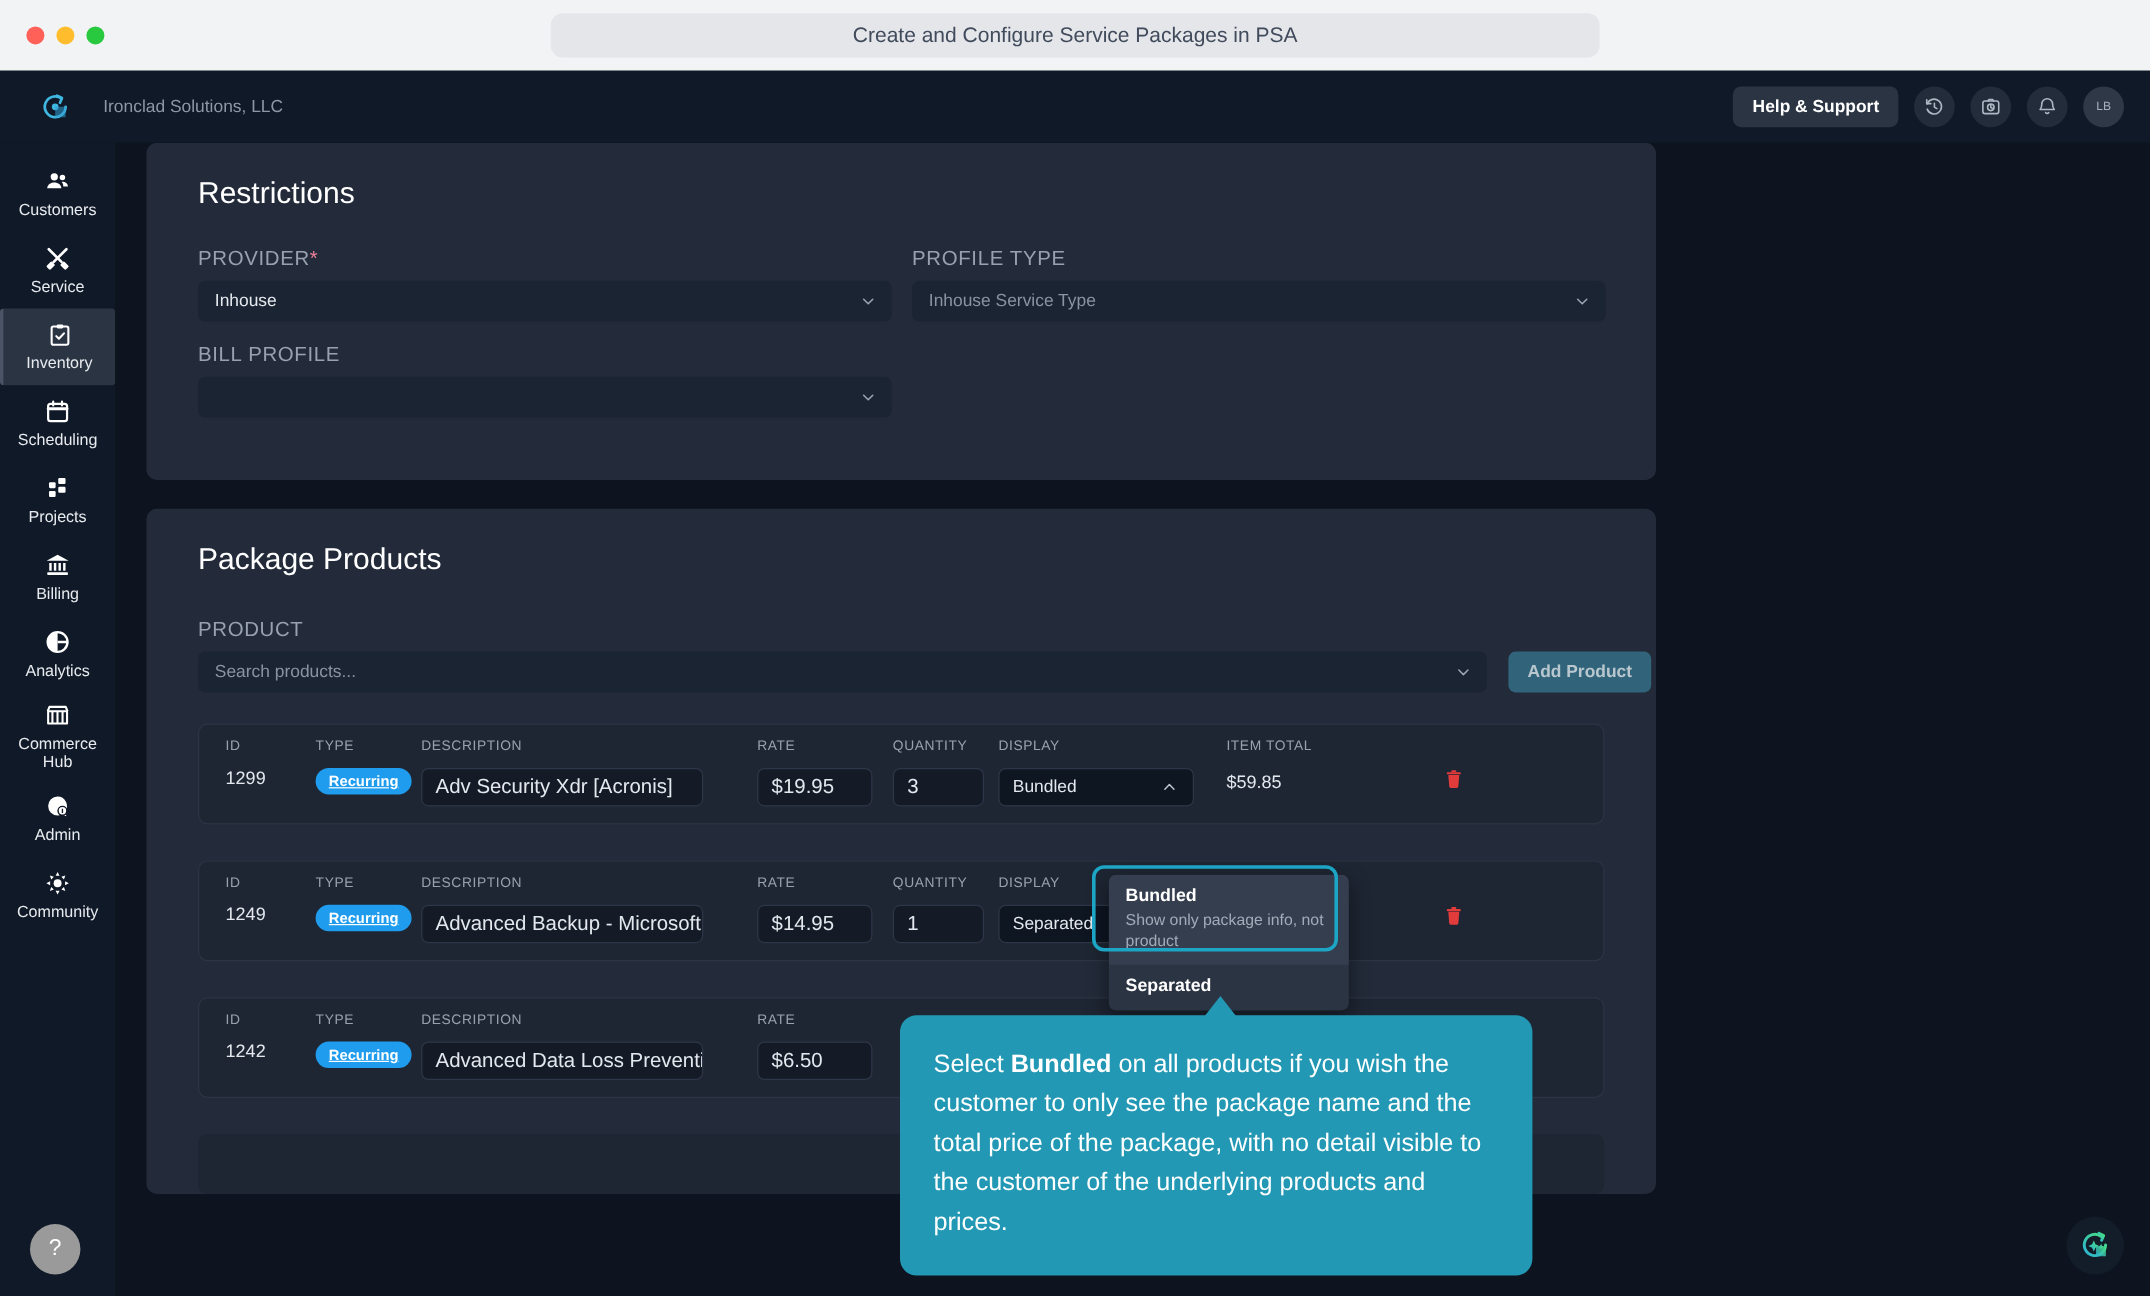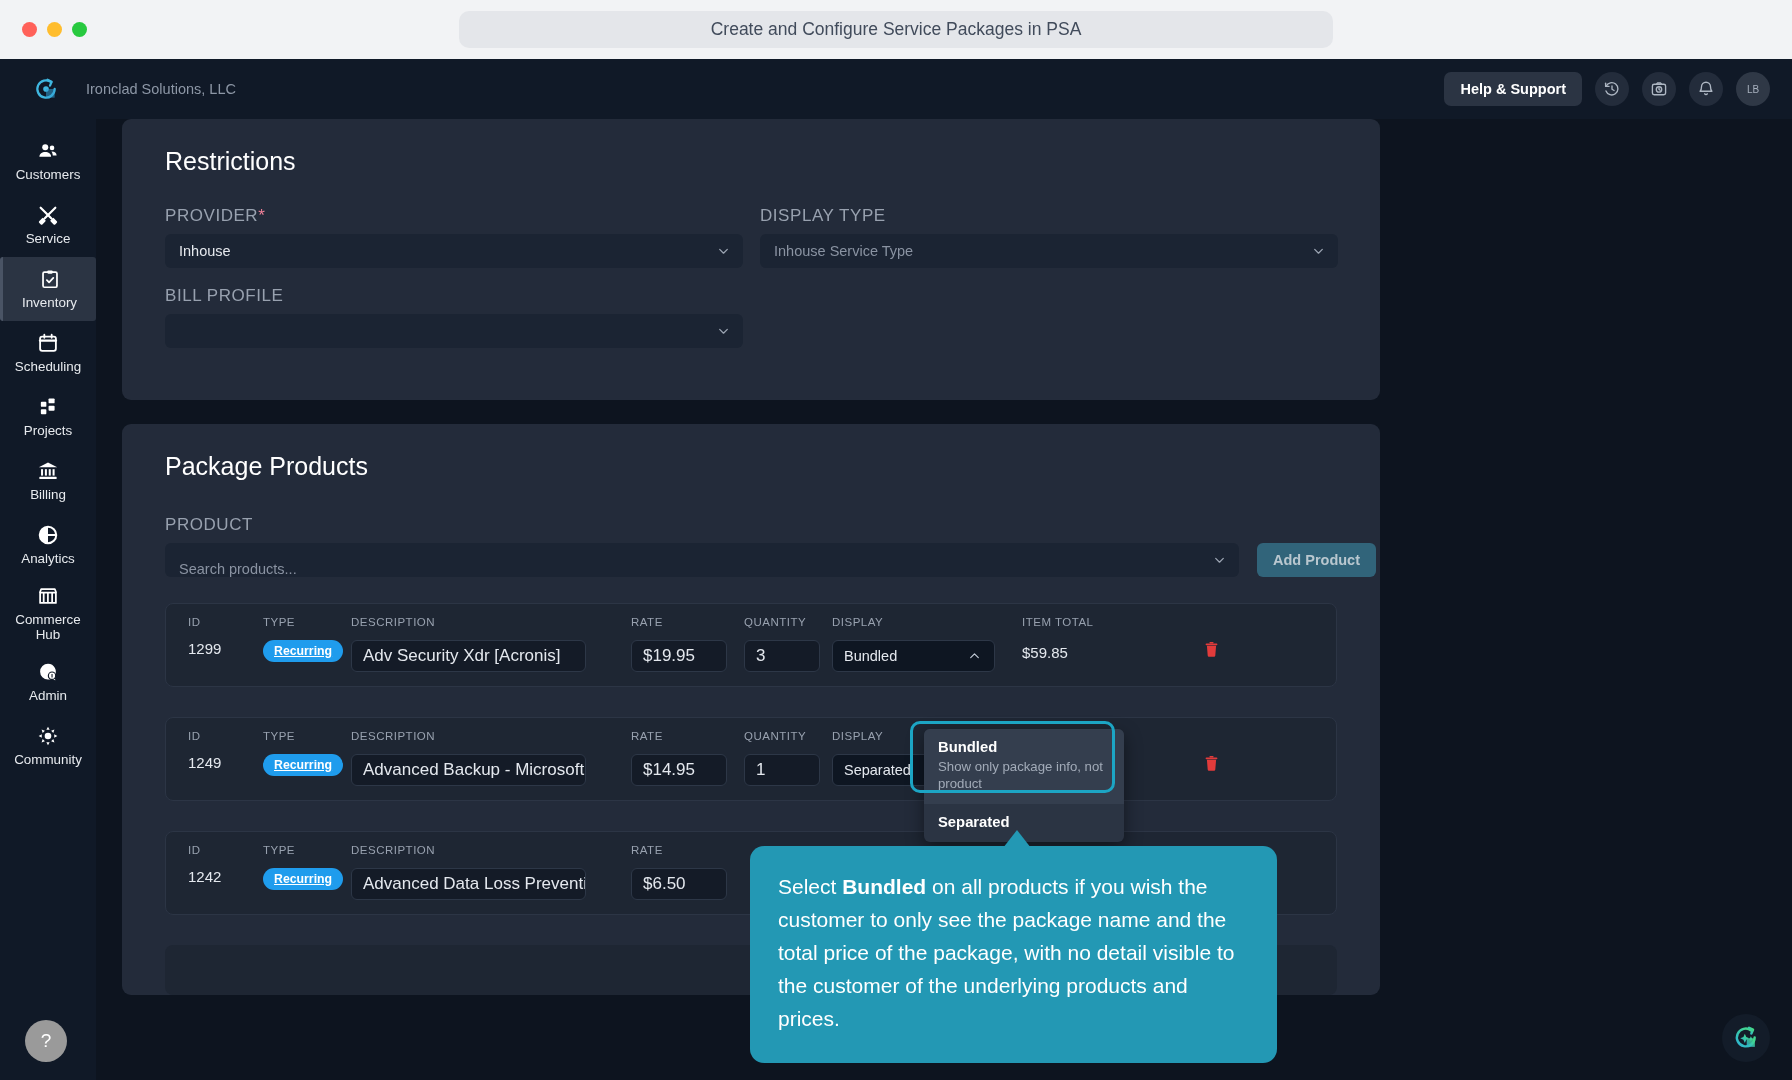--- a/index.html
+++ b/index.html
@@ -145,21 +145,21 @@
     transform: translateY(-50%);
     width: 13px; height: 13px;
   }
 
   
   .pp-body { padding: 34px 0 0 43px; }
   .pp-search-row { display: flex; align-items: flex-end; gap: 18px; }
   .search-select {
     width: 1074px; position: relative;
     background: #1b2433; border-radius: 6px; height: 34px;
-    display: flex; align-items: flex-end; padding: 0 14px;
+    display: flex; align-items: center; padding: 0 14px;
     color: #8a93a2; font-size: 14.5px; cursor: pointer;
   }
   .add-btn {
     background: #31647a; color: #b9c7cf;
     border: none; border-radius: 6px;
     font-size: 14.5px; font-weight: bold;
     height: 34px; padding: 0 16px; cursor: pointer;
   }
 
   
@@ -496,21 +496,21 @@
             <span>Inhouse</span>
             <span class="chev">
               <svg viewBox="0 0 24 24" width="13" height="13" fill="none" stroke="#9aa3b1" stroke-width="2.4" stroke-linecap="round" stroke-linejoin="round">
                   <path d="M5 9l7 7 7-7"></path>
                 </svg>
             </span>
           </div>
         </div>
 
         <div class="field gap">
-          <div class="field-label">DISPLAY TYPE</div>
+          <div class="field-label">PROFILE TYPE</div>
           <div class="select-box placeholder">
             <span>Inhouse Service Type</span>
             <span class="chev">
               <svg viewBox="0 0 24 24" width="13" height="13" fill="none" stroke="#9aa3b1" stroke-width="2.4" stroke-linecap="round" stroke-linejoin="round">
                   <path d="M5 9l7 7 7-7"></path>
                 </svg>
             </span>
           </div>
         </div>
 

